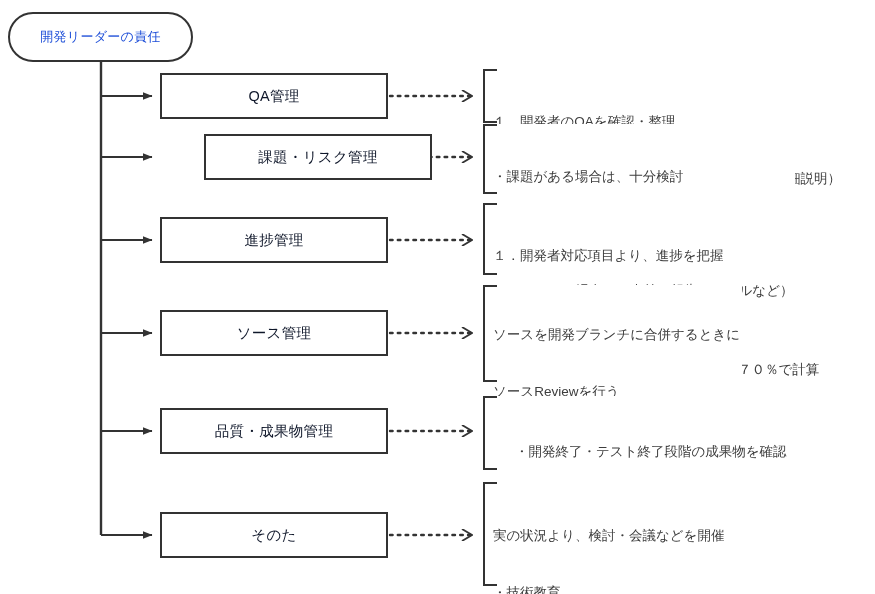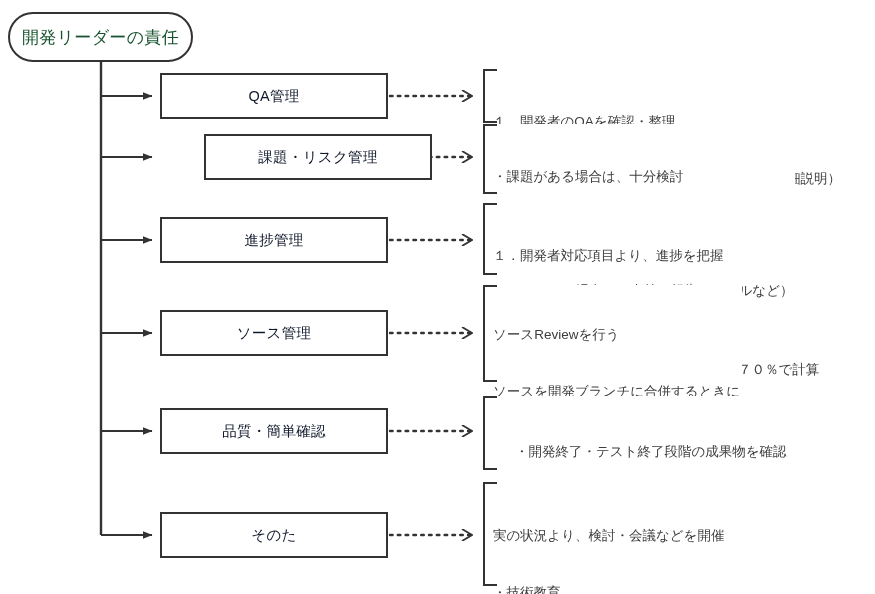--- a/index.html
+++ b/index.html
@@ -38,23 +38,23 @@
     height: 50px;
     border: 2px solid #333333;
     border-radius: 25px;
     background: #ffffff;
     display: flex;
     align-items: center;
     justify-content: center;
     box-sizing: border-box;
   }
   .root-node .label {
-    font-size: 17px;
+    font-size: 13px;
     letter-spacing: 0.3px;
-    color: #14532d;
+    color: #1d4ed8;
     white-space: nowrap;
   }
   
   .cat-box {
     position: absolute;
     left: 160px;
     width: 228px;
     height: 46px;
     border: 2px solid #333333;
     background: #ffffff;
@@ -149,21 +149,21 @@
   <div class="cat-box" style="top:134px;margin-left:44px;">
     <span class="label">課題・リスク管理</span>
   </div>
   <div class="cat-box" style="top:217px;">
     <span class="label">進捗管理</span>
   </div>
   <div class="cat-box" style="top:310px;">
     <span class="label">ソース管理</span>
   </div>
   <div class="cat-box" style="top:408px;">
-    <span class="label">品質・簡単確認</span>
+    <span class="label">品質・成果物管理</span>
   </div>
   <div class="cat-box" style="top:512px;">
     <span class="label">そのた</span>
   </div>
 
   <div class="note" style="top:69px;height:54px;">
     <div class="bracket"></div>
     <div class="note-body">
       <span class="note-line">１．開発者のQAを確認・整理</span>
       <span class="note-line">２．わかりやすいQAを作成する（できるだけ詳細説明）</span>
@@ -184,22 +184,22 @@
     <div class="note-body">
       <span class="note-line">１．開発者対応項目より、進捗を把握</span>
       <span class="note-line">２．必要になる場合は、ソースを確認</span>
       <span class="note-line">３．開発者の製造・デバッグ終了段階で７０％で計算</span>
     </div>
   </div>
 
   <div class="note" style="top:285px;height:97px;">
     <div class="bracket"></div>
     <div class="note-body" style="padding-top:2px;padding-bottom:2px;">
+      <span class="note-line">ソースを開発ブランチに合併するときに</span>
       <span class="note-line">ソースReviewを行う</span>
-      <span class="note-line">ソースを開発ブランチに合併するときに</span>
       <span class="note-line">　　・コーディング規約</span>
       <span class="note-line">　　・コメント</span>
       <span class="note-line">　　・機能（簡単確認）</span>
       
     </div>
   </div>
 
   <div class="note" style="top:396px;height:74px;padding-left:22px;">
     <div class="bracket"></div>
     <div class="note-body" style="padding-top:8px;">

